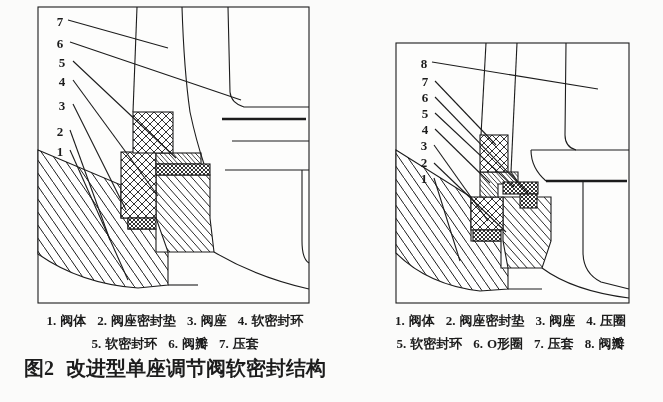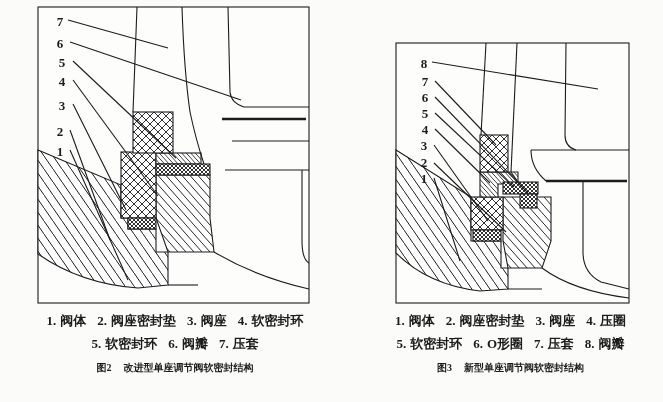--- a/index.html
+++ b/index.html
@@ -9,21 +9,21 @@
   svg.fig{position:absolute;}
   #fig2-svg{left:26px;top:0px;}
   #fig3-svg{left:368px;top:35px;}
   .caption-block{position:absolute;top:311px;display:flex;flex-direction:column;
                  align-items:center;gap:4px;}
   #cap2{left:0px;width:350px;}
   #cap3{left:358px;width:305px;}
   .parts-row{display:flex;justify-content:center;gap:11px;font-size:13px;
              font-weight:700;white-space:nowrap;line-height:19px;}
   .part{display:inline-flex;gap:4px;}
-  .fig-caption{font-size:10px;font-weight:700;white-space:nowrap;line-height:20px;margin-top:1px;}
+  .fig-caption{font-size:20px;font-weight:700;white-space:nowrap;line-height:20px;margin-top:1px;}
   .fig-caption .fig-label{margin-right:12px;}
   text.callout{font-size:13px;font-weight:700;fill:#1c1c1c;
                font-family:"Liberation Serif","DejaVu Serif",serif;}
   .ln{stroke:#1c1c1c;stroke-width:1.1;fill:none;}
   .ln2{stroke:#1c1c1c;stroke-width:2.4;fill:none;}
   .shape{stroke:#1c1c1c;stroke-width:1.1;}
 </style>
 </head>
 <body>
 
@@ -264,18 +264,15 @@
         </span>
     <span class="part">
           <span>7.</span>
           <span>压套</span>
         </span>
     <span class="part">
           <span>8.</span>
           <span>阀瓣</span>
         </span>
   </div>
-  <div class="fig-caption">
-    <span class="fig-label">图3</span><span>新型单座调节阀软密封结构</span>
-  </div>
 </div>
 
 </div>
 
 </body></html>

